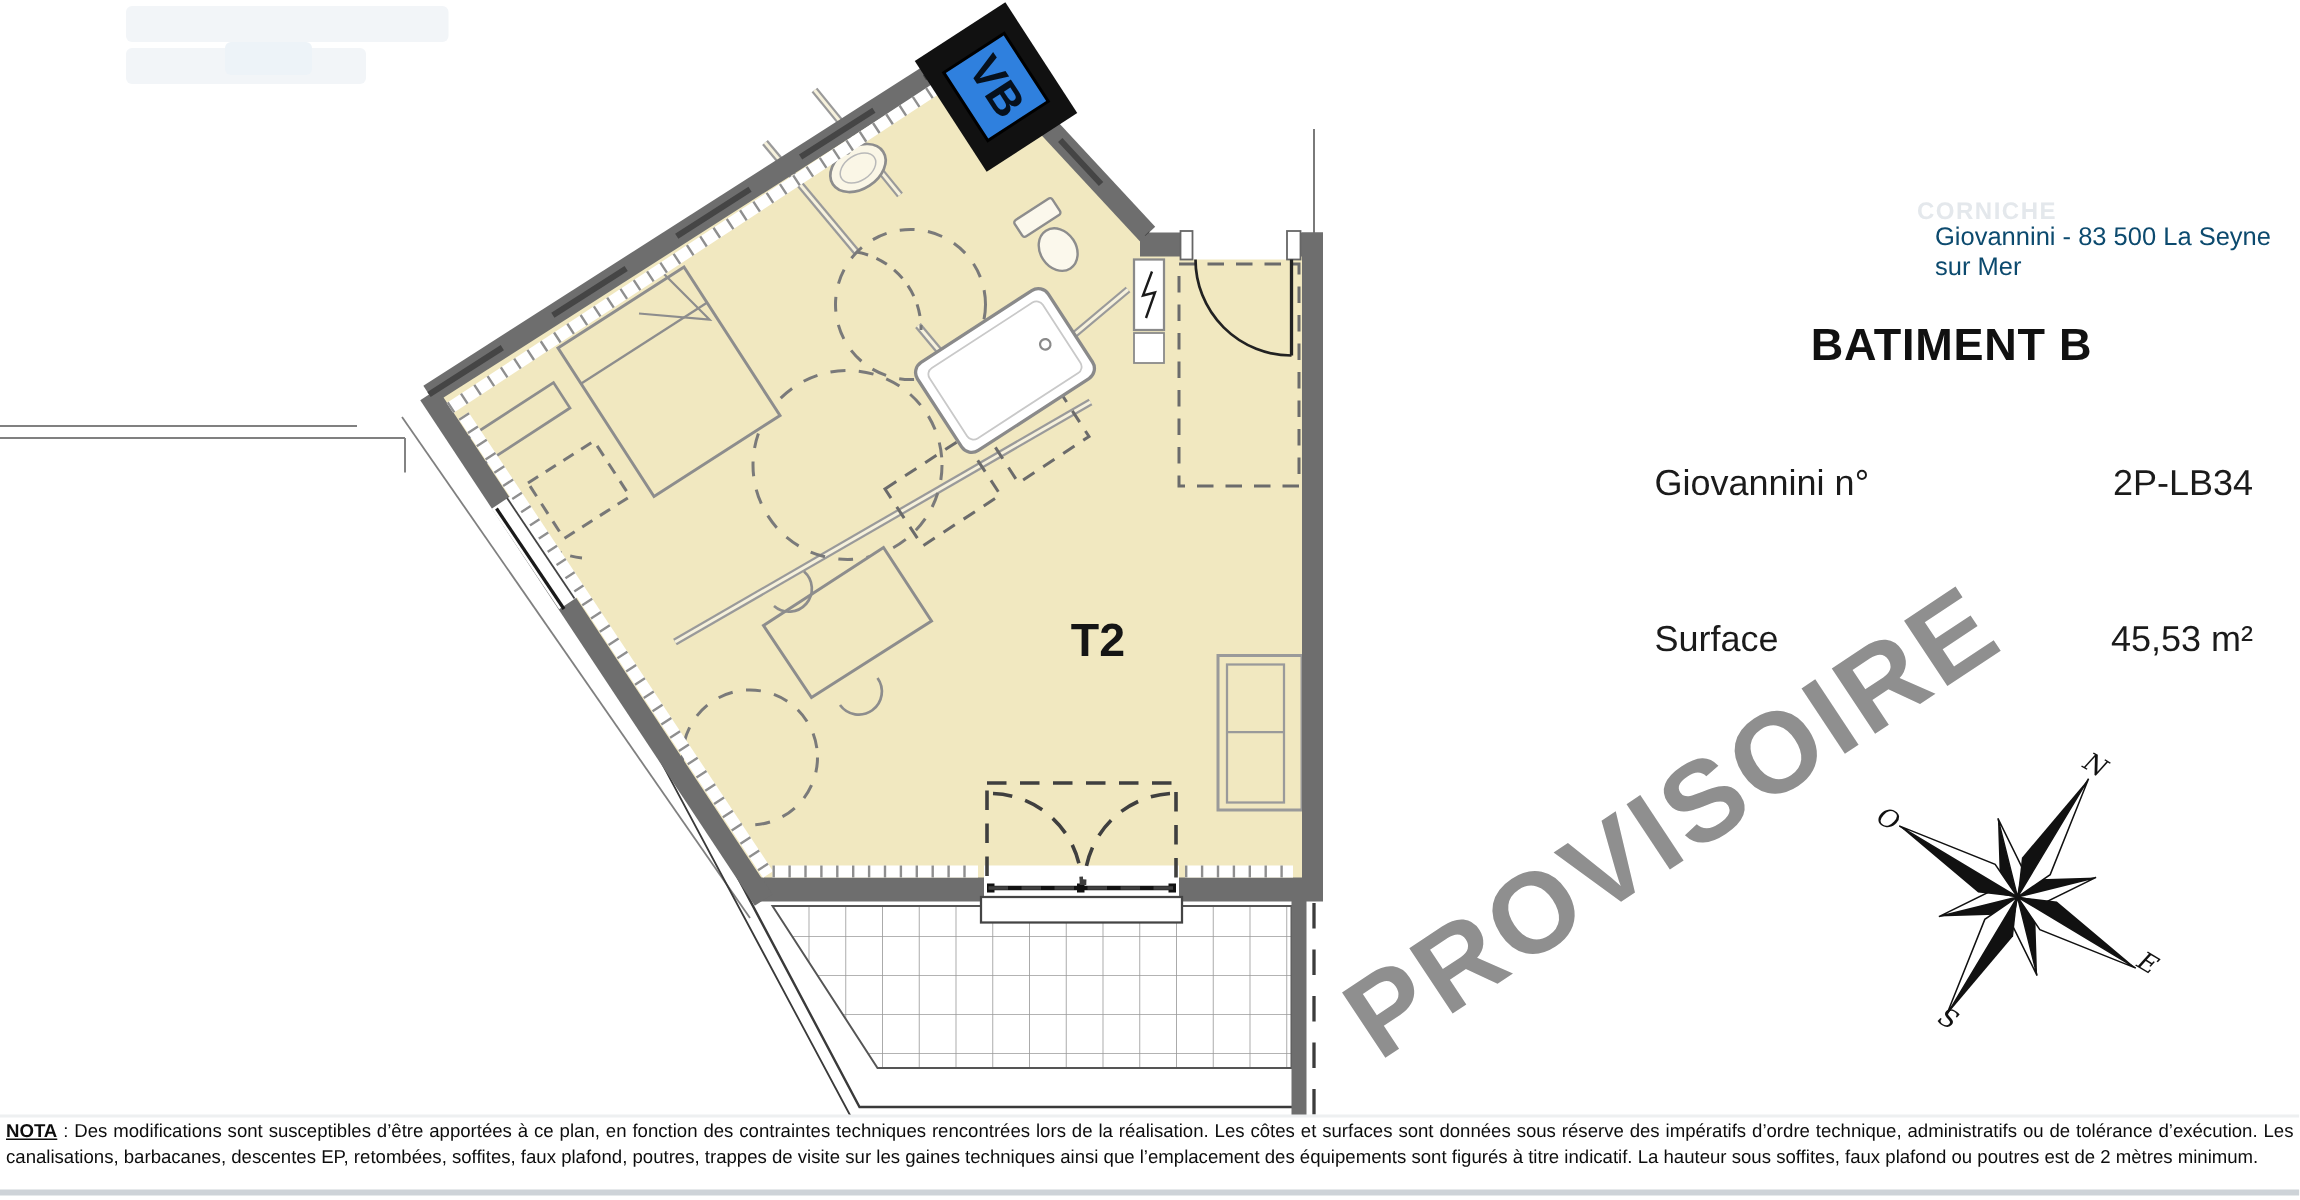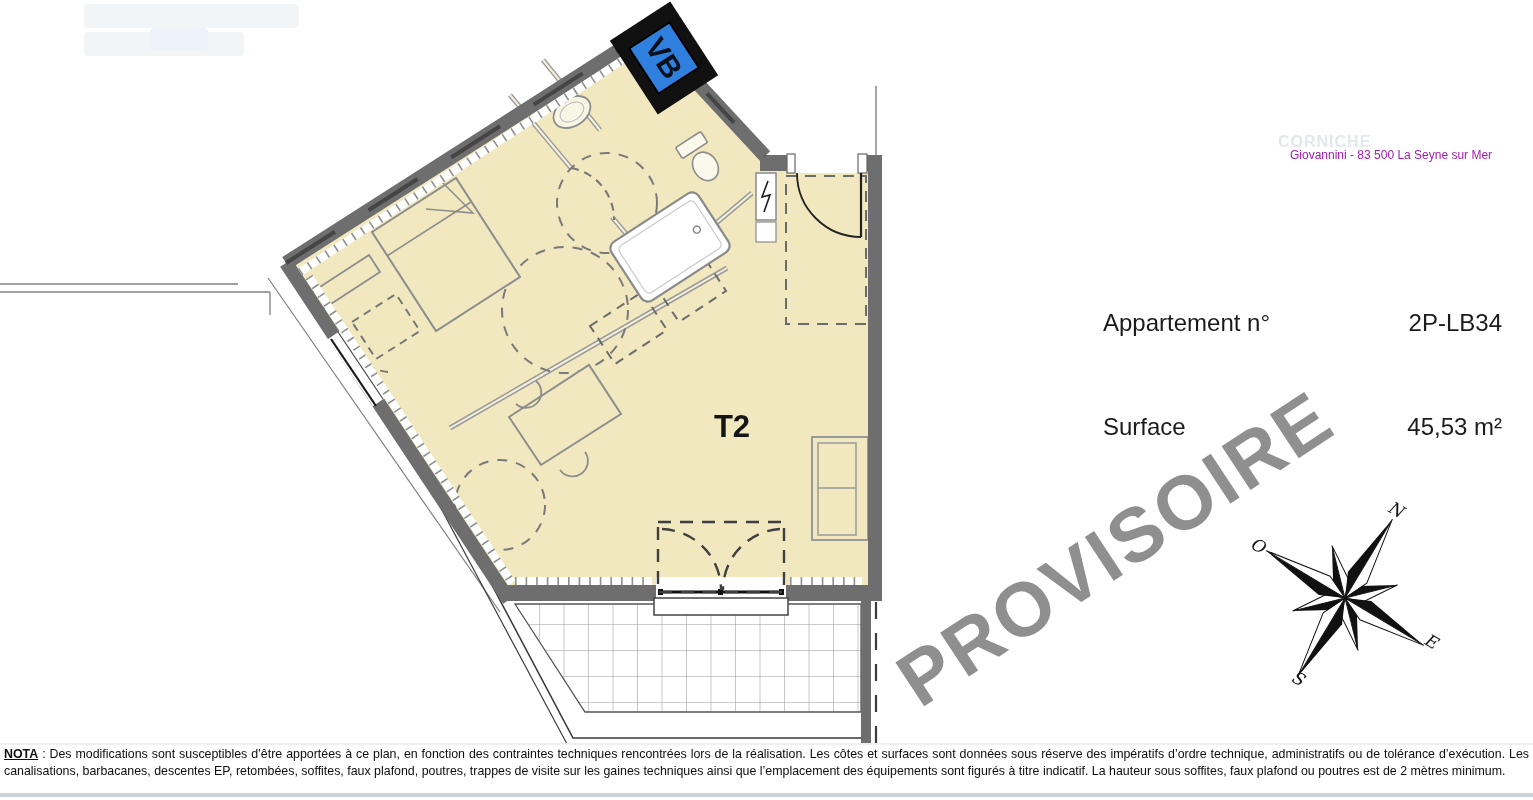--- a/index.html
+++ b/index.html
@@ -12,21 +12,21 @@
             font-size:24px;color:#1b1b1b;}
   .row0{top:309px;} .row1{top:360px;} .row2{top:413px;gap:27px;}
   .wm{position:absolute;left:1115px;top:548px;transform:translate(-50%,-50%) rotate(-33.5deg);
       font-size:76px;font-weight:700;letter-spacing:3px;color:#8f8f8f;white-space:nowrap;}
   .nota{position:absolute;left:4px;top:746px;width:1525px;font-size:12.4px;line-height:1.34;
         text-align:justify;color:#0d0d0d;}
   .nota .nota-label{font-weight:700;text-decoration:underline;}
   .bottom-bar{position:absolute;left:0;top:793px;width:1533px;height:4px;background:#ced3d8;}
   .nota-topline{position:absolute;left:0;top:743px;width:1533px;height:2px;background:#eef0f1;}
   .faint1{position:absolute;left:1278px;top:133px;font-size:16px;font-weight:700;color:#e4e8ec;letter-spacing:1px;}
-  .faint2{position:absolute;left:1290px;top:148px;font-size:12px;color:#a21caf;}
+  .faint2{position:absolute;left:1290px;top:148px;font-size:17px;color:#0c4a6e;}
   .ghost{position:absolute;border-radius:4px;background:#f2f5f8;}
 </style>
 </head>
 <body>
 
 <div class="stage">
 
   <div class="ghost" style="left:84px;top:4px;width:215px;height:24px;"></div>
   <div class="ghost" style="left:84px;top:32px;width:160px;height:24px;"></div>
   <div class="ghost" style="left:150px;top:28px;width:58px;height:22px;background:#edf3f8;"></div>
@@ -234,22 +234,23 @@
         <text transform="translate(1394,515) rotate(31)">N</text>
         <text transform="translate(1256,551) rotate(31)">O</text>
         <text transform="translate(1429,647) rotate(31)">E</text>
         <text transform="translate(1296,684) rotate(31)">S</text>
       </g>
     </g>
   </svg>
 
   <div class="wm">PROVISOIRE</div>
 
+  <div class="info-title">BATIMENT B</div>
   <div class="info-row row0">
-    <span>Appartement n°</span>
+    <span>Giovannini n°</span>
     <span>2P-LB34</span>
   </div>
   <div class="info-row row2">
     <span>Surface</span>
     <span>45,53 m²</span>
   </div>
 
   <div class="faint1">CORNICHE</div>
   <div class="faint2">Giovannini - 83 500 La Seyne sur Mer</div>
 

